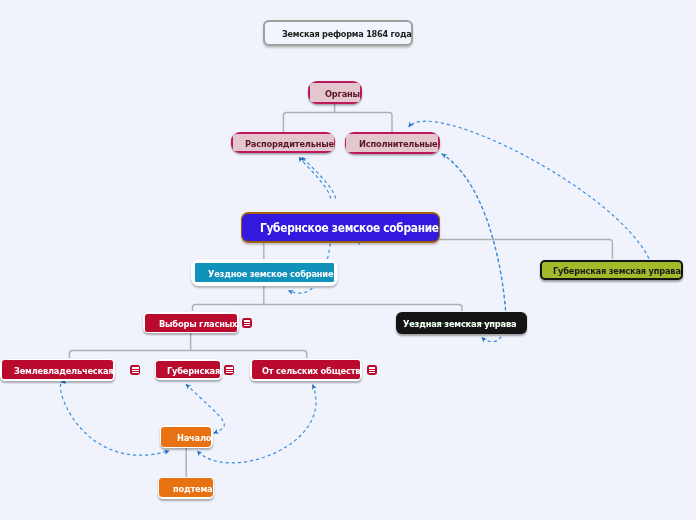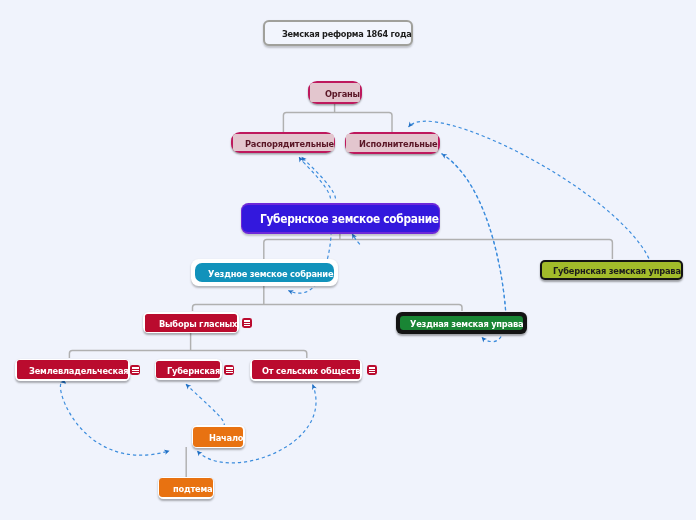--- a/index.html
+++ b/index.html
@@ -39,48 +39,48 @@
   
   .n-gubuprava{left:539.5px;top:259.5px;width:143.4px;height:20.8px;color:#1c1c1c;
     font-size:9.2px;letter-spacing:-0.2px;background:#141414;border-radius:5px;
     box-shadow:0 1.5px 2px rgba(0,0,0,.35);}
   .n-gubuprava .fill{background:#a2bb2a;border-radius:3px;margin:2.2px;}
 
   
   .n-uezduprava{left:396px;top:311.6px;width:131.4px;height:22.3px;color:#fff;
     font-size:9.2px;letter-spacing:-0.2px;background:#141414;border-radius:6px;
     box-shadow:0 1.6px 2px rgba(0,0,0,.35);}
-  .n-uezduprava .fill{background:#198534;border-radius:3.4px;margin:4px;}
-
-  
-  .n-gubsobr{left:240.5px;top:203px;width:199.8px;height:31px;color:#fff;
-    font-size:11.8px;letter-spacing:-0.28px;background:#6d28d9;border-radius:7.5px;
+  .n-uezduprava .fill{background:#198534;border-radius:3.4px;margin:11px;}
+
+  
+  .n-gubsobr{left:240.5px;top:212px;width:199.8px;height:31px;color:#fff;
+    font-size:11.8px;letter-spacing:-0.28px;background:#a16207;border-radius:7.5px;
     box-shadow:0 1.2px 2px rgba(0,0,0,.2);}
   .n-gubsobr .fill{background:#3318dd;border-radius:6px;margin:1.7px;}
 
   
   .n-uezdsobr{left:190.7px;top:259.1px;width:147.2px;height:26.5px;color:#fff;
     font-size:9.2px;letter-spacing:-0.2px;background:#ffffff;border-radius:7.5px;
     box-shadow:0 1.6px 2px rgba(0,0,0,.25);}
-  .n-uezdsobr .fill{background:#1192bb;border-radius:7px;margin:4.1px;}
+  .n-uezdsobr .fill{background:#1192bb;border-radius:1px;margin:4.1px;}
 
   
   .n-vybory,.n-zemlevlad,.n-gorod,.n-otselsk{color:#fff;font-size:9.2px;letter-spacing:-0.2px;
     background:#ffffff;border-radius:5.4px;box-shadow:0 1.6px 2px rgba(0,0,0,.3);}
   .n-vybory .fill,.n-zemlevlad .fill,.n-gorod .fill,.n-otselsk .fill{background:#ba0b2e;border-radius:2.6px;margin:1.9px;}
   .n-vybory{left:142.7px;top:311.8px;width:96.5px;height:21.6px;}
-  .n-zemlevlad{left:15px;top:358.6px;width:115.1px;height:22.2px;}
+  .n-zemlevlad{left:0;top:358.6px;width:115.1px;height:22.2px;}
   .n-gorod{left:154.5px;top:358.9px;width:67.7px;height:21.1px;}
   .n-otselsk{left:250.2px;top:358.6px;width:112px;height:22.2px;}
 
   
   .n-nachalo,.n-podtema{color:#fff;font-size:9.2px;letter-spacing:-0.2px;
     background:#ffffff;border-radius:5.4px;box-shadow:0 1.6px 2px rgba(0,0,0,.3);}
   .n-nachalo .fill,.n-podtema .fill{background:#e87211;border-radius:3.4px;margin:1.4px;}
-  .n-nachalo{left:160.1px;top:425.4px;width:52.7px;height:23.1px;margin-left:32px;}
+  .n-nachalo{left:160.1px;top:425.4px;width:52.7px;height:23.1px;}
   .n-podtema{left:158px;top:476.8px;width:56.2px;height:22px;padding-left:44px;}
 
   
   .noteicon{width:10px;height:10.3px;background:#ba0b2e;border-radius:2.4px;}
   .noteicon i{left:1.8px;right:1.8px;height:1.3px;}
   .noteicon i:nth-child(1){top:2.1px;}
   .noteicon i:nth-child(2){top:4.6px;}
   .noteicon i:nth-child(3){top:7px;}
   .ni-vybory{left:242.2px;top:318.2px;}
   .ni-zemlevlad{left:130.3px;top:365.2px;}

